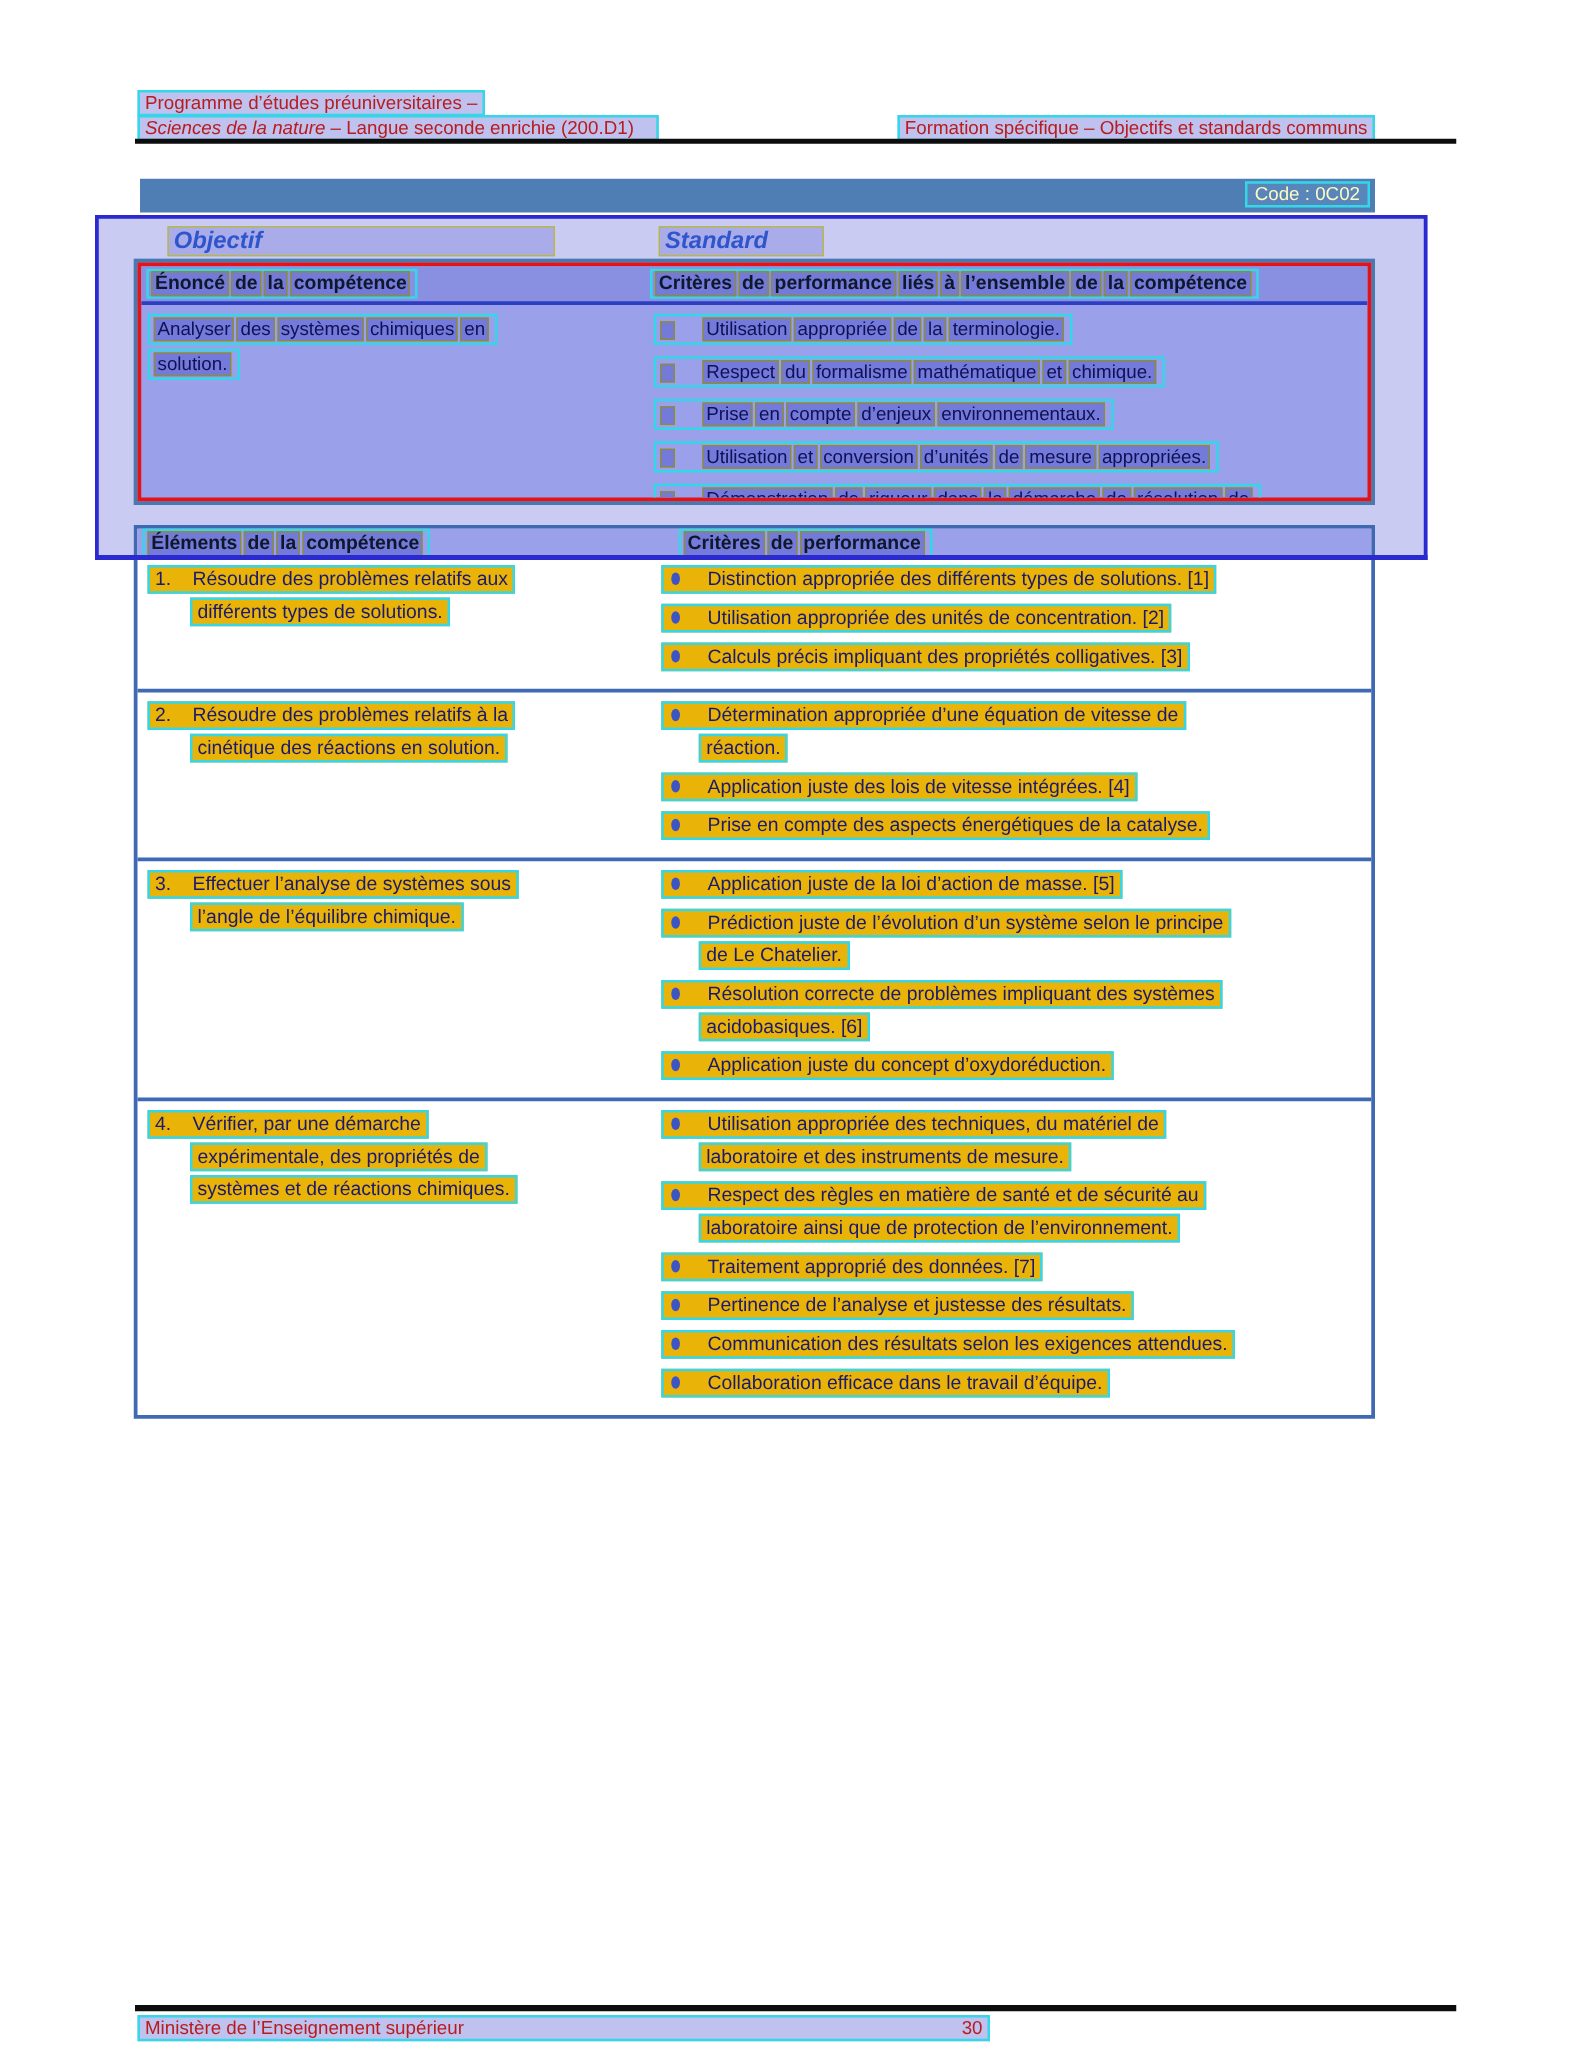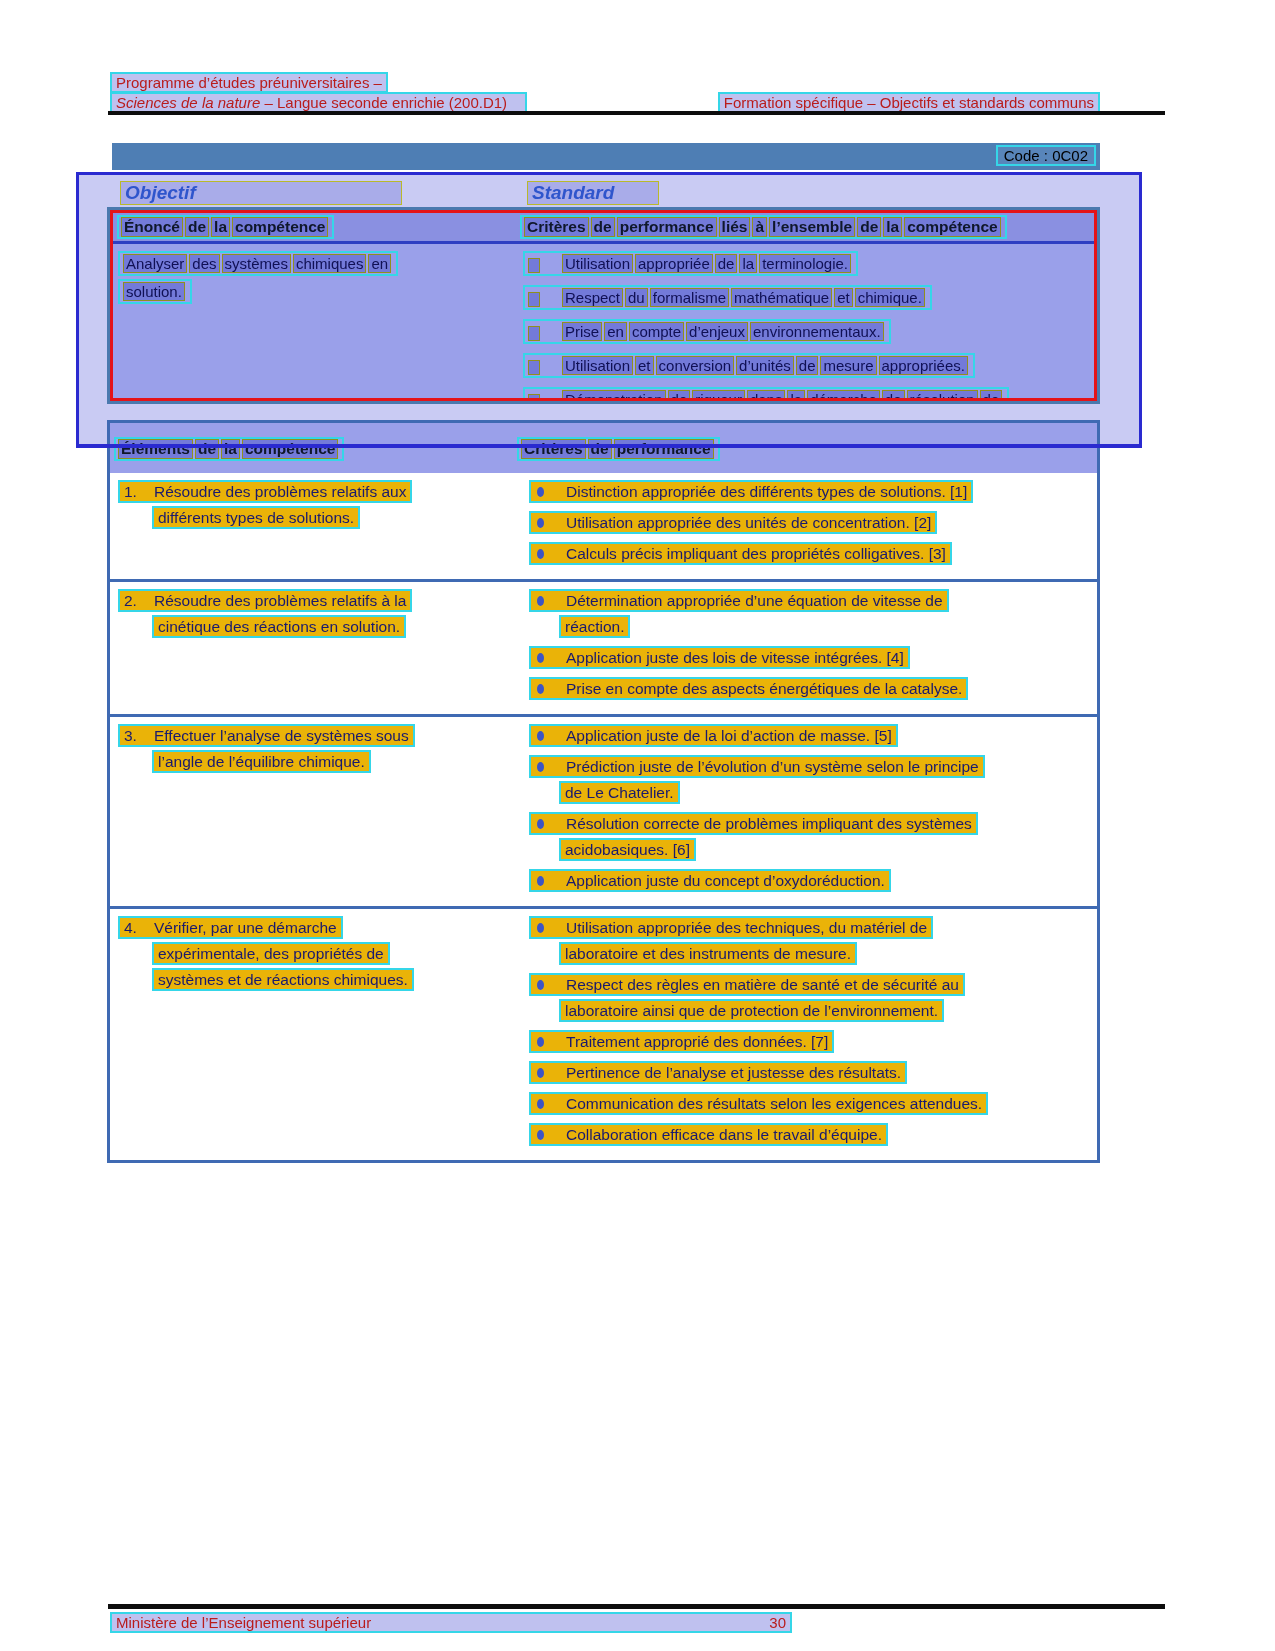--- a/index.html
+++ b/index.html
@@ -20,29 +20,29 @@
   .rule{position:absolute;background:#0d0d0d;}
   .rule-top{left:108px;top:111px;width:1057px;height:4px;}
   .rule-bottom{left:108px;top:1604px;width:1057px;height:5px;}
   .footer-box{position:absolute;left:110px;top:1612px;width:682px;
               display:flex;justify-content:space-between;align-items:center;}
 
   
   .banner{position:absolute;left:112px;top:143px;width:988px;height:27px;
           background:#4e7eb4;}
   .code-box{position:absolute;right:4px;top:2px;border:2px solid #35d6e8;
-            background:#5885ba;color:#000000;font-size:15px;padding:0 6px;}
+            background:#5885ba;color:#fef9c3;font-size:15px;padding:0 6px;}
 
   
   .outer{position:absolute;left:76px;top:172px;width:1066px;height:276px;
          background:#c9cbf3;border:3px solid #2a2ad0;box-sizing:border-box;}
   .col-head{position:absolute;top:6px;font-size:19px;font-weight:bold;
             font-style:italic;color:#2f55cc;background:#a9ace9;
             border:1px solid #b9b92a;padding:0 4px;box-sizing:border-box;}
-  .objectif{left:41px;width:282px;font-style:italic;}
+  .objectif{left:55px;width:310px;font-style:italic;}
   .standard{left:448px;width:132px;}
   .band-cross{position:absolute;left:76px;top:444px;width:1066px;height:4px;
               background:#2a2ad0;z-index:5;}
 
   
   .table1{position:absolute;left:28px;top:32px;width:993px;height:197px;
           border:3px solid #4a79ae;box-sizing:border-box;background:#9aa0ea;}
   .redframe{border:3px solid #e41318;width:100%;height:100%;box-sizing:border-box;
             overflow:hidden;}
   .t1-band{display:flex;background:#8a90e1;border-bottom:3px solid #2e3ec2;
@@ -56,21 +56,21 @@
   .t1line{border:2px solid #35d6e8;display:inline-block;padding:1px 3px;
           margin-bottom:3px;}
   .t1bullet{margin-bottom:6px;}
   .bchip{display:inline-block;width:10px;height:13px;background:#737ad9;
          border:1px solid #8f8f1f;margin-right:22px;vertical-align:middle;}
   .blk{display:block;}
 
   
   .table2{position:absolute;left:107px;top:420px;width:993px;
           border:3px solid #3f6ab3;box-sizing:border-box;background:#ffffff;}
-  .t2-band{display:flex;background:#9aa0ea;padding:14px 4px;height:22px;}
+  .t2-band{display:flex;background:#9aa0ea;padding:0 4px;height:22px;gap:26px;}
   .t2-band .cell-l{width:403px;}
   .t2-row{display:grid;grid-template-columns:411px 1fr;padding:7px 6px 6px 8px;
           border-top:3px solid #3f6ab3;font-size:15.5px;color:#1a1a6e;}
   .t2-row:first-of-type{border-top:none;}
   .line{background:#eab308;border:2px solid #35d6e8;display:inline-block;
         padding:1px 4px;margin-bottom:3px;line-height:17px;}
   .num{display:inline-block;width:30px;}
   .leftcont{margin-left:34px;}
   .t2bullet{margin-bottom:5px;}
   .t2bullet .cont{margin-left:30px;}

